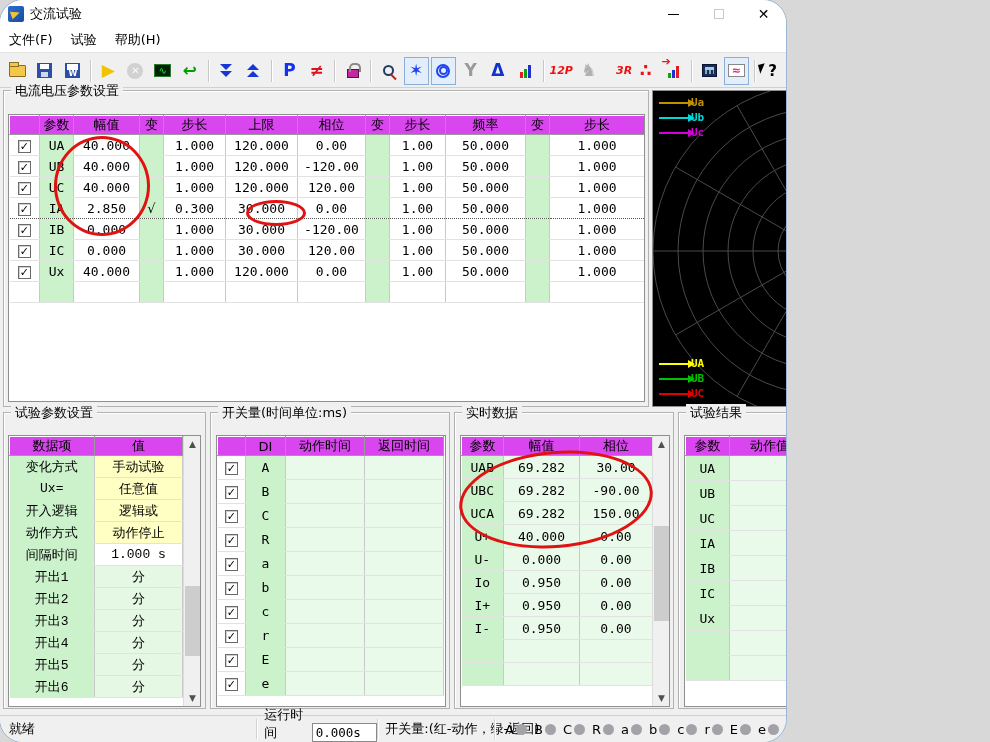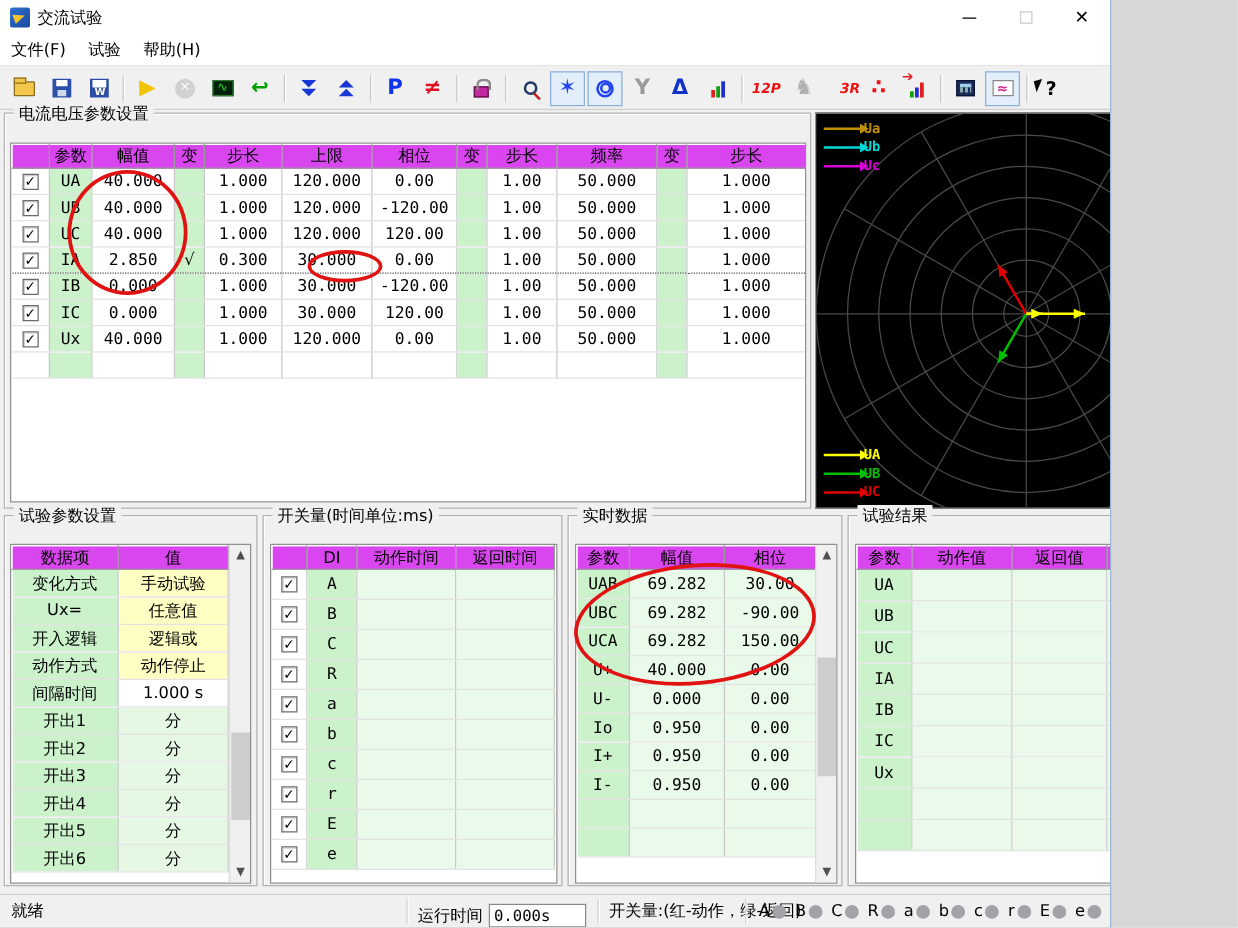--- a/index.html
+++ b/index.html
@@ -1,19 +1,19 @@
 <!DOCTYPE html>
 <html><head>
 <meta charset="utf-8">
 <style>
   * { margin:0; padding:0; box-sizing:border-box; }
   html,body { background:#d8d8d8; }
   body { font-family:"DejaVu Sans","Liberation Sans",sans-serif; font-size:13px; color:#000; }
-  .window { position:relative; width:888px; height:742px; background:#f0f0f0; overflow:hidden;
-            outline:1px solid #9ab6d4; }
+  .window { position:relative; width:786px; height:742px; background:#f0f0f0; overflow:hidden;
+            outline:1px solid #9ab6d4;border-radius:23px; }
 
   
   .titlebar { position:absolute; left:0; top:0; width:100%; height:28px; background:#ffffff;
               display:flex; align-items:center; }
   .app-icon { width:16px; height:16px; margin:0 6px 0 8px; background:linear-gradient(135deg,#2f6fd0,#174a9e);
               border-radius:2px; position:relative; }
   .app-icon::after { content:""; position:absolute; left:3px; top:4px; width:0; height:0;
               border-left:9px solid #f4c430; border-top:4px solid transparent; border-bottom:4px solid transparent;
               transform:rotate(-20deg); }
   .title-text { font-size:13px; }
@@ -104,21 +104,21 @@
   .v-w { background:#ffffff; }
   .v-g { background:#e4f8e4; }
   tr.selected td { border-top:1px dotted #555; border-bottom:1px dotted #555; }
   .cb { display:inline-flex; width:13px; height:13px; border:1px solid #6a6a6a; background:#fff;
         align-items:center; justify-content:center; font-size:11px; font-weight:bold; line-height:1;
         box-shadow:inset 1px 1px 0 #d0d0d0; }
   .varmark { font-style:italic; font-size:12px; }
 
   
   #main-table td { height:21px; }
-  #tp-table td { height:22px; }
+  #tp-table td { height:22px;font-family:Liberation Mono, monospace; }
   #sw-table td { height:24px; }
   #rt-table td { height:23px; }
   #rs-table td { height:25px; }
 
   
   .vscroll { position:absolute; top:0; right:0; width:17px; bottom:0; background:#f0f0f0;
              border-left:1px solid #dcdcdc; }
   .vscroll .arr { position:absolute; left:0; width:17px; height:16px; color:#505050; font-size:9px;
                   display:flex; align-items:center; justify-content:center; }
   .vscroll .arr.up { top:0; }

